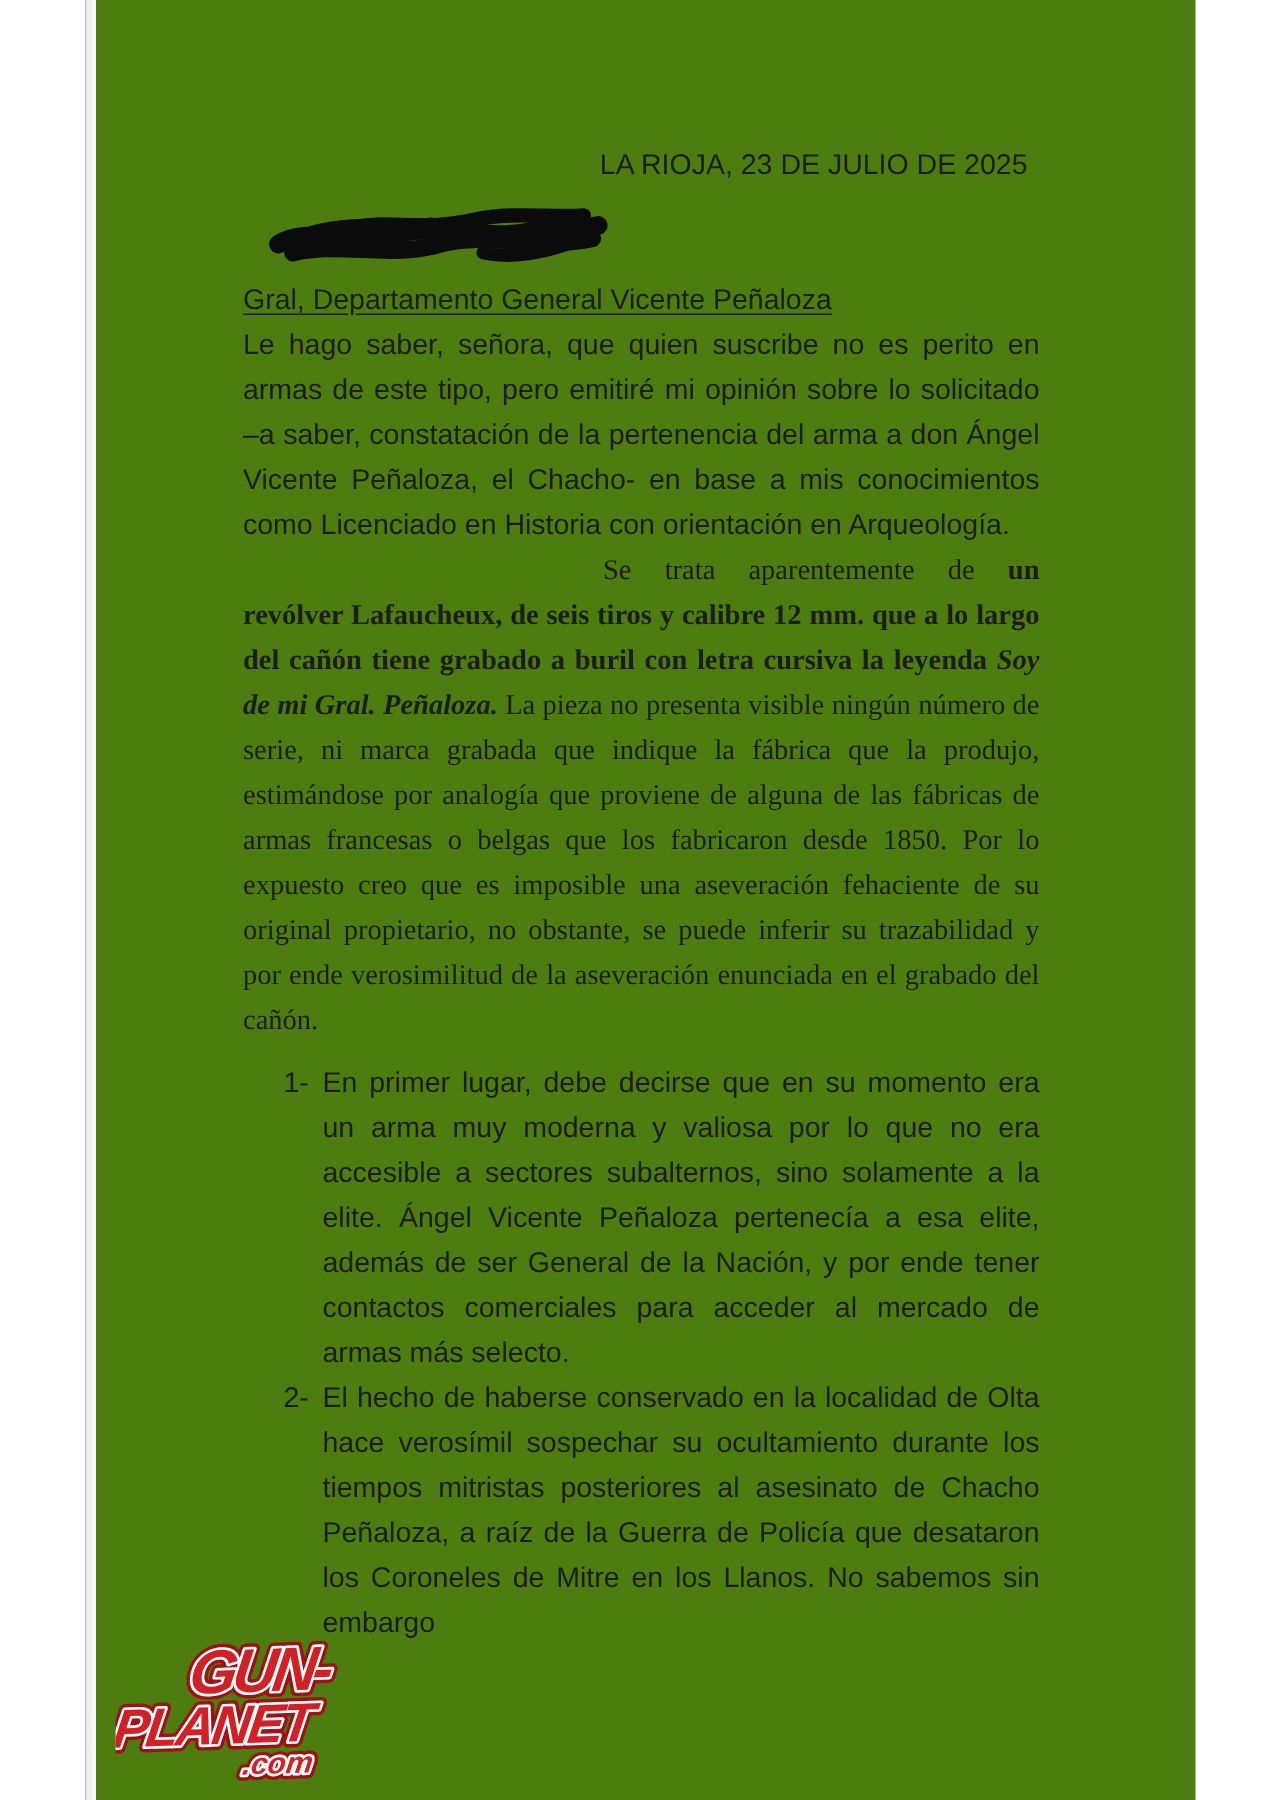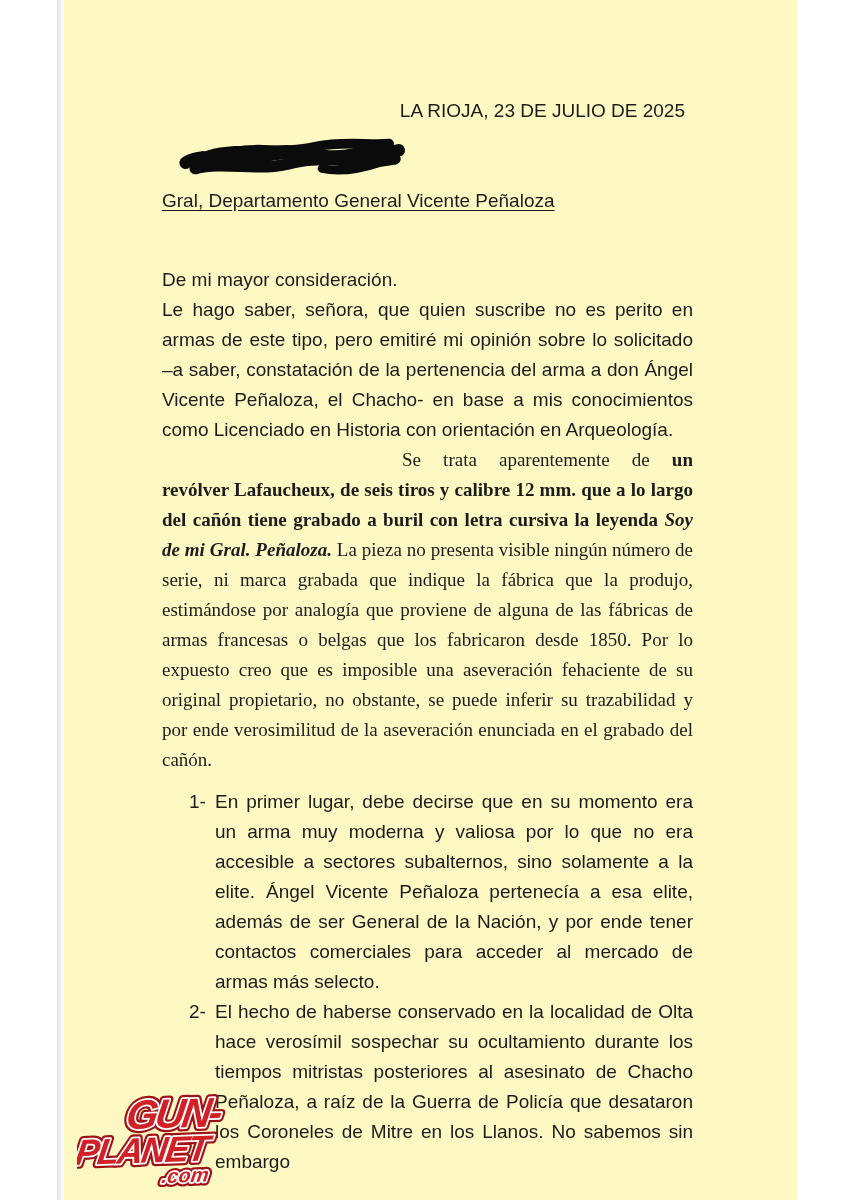--- a/index.html
+++ b/index.html
@@ -1,20 +1,20 @@
 <!DOCTYPE html>
 <html lang="es"><head>
 <meta charset="utf-8">
 <style>
   html,body{margin:0;padding:0;background:#ffffff;}
   .page{
     position:relative;
     width:740px;height:1200px;
     margin:0 auto;
-    background:#fef9c3;
+    background:#4d7c0f;
     overflow:hidden;
     font-family:"Liberation Sans", sans-serif;
     color:#1c1c1c;
     font-size:19px;
     line-height:30px;
   }
   .page::before{
     content:"";
     position:absolute;left:0;top:0;bottom:0;width:7px;
     background:linear-gradient(90deg,#e6e6e9,#fdfdfd);
@@ -92,21 +92,20 @@
           <path d="M30 22 C 64 12, 104 22, 142 13 C 170 7, 198 12, 218 10" stroke-width="10"></path>
           <path d="M4 28 L 24 21" stroke-width="6"></path>
           <path d="M148 36 C 170 41, 192 35, 207 30" stroke-width="9"></path>
           <path d="M58 18 C 80 13, 96 18, 112 16" stroke-width="9"></path>
         </g>
       </svg>
     </div>
 
     <div class="addressee">Gral, Departamento General Vicente Peñaloza</div>
 
-    <div class="salutation">De mi mayor consideración.</div>
 
 
     <p class="body-par mt-b">Le hago saber, señora, que quien suscribe no es perito en armas de este tipo, pero emitiré mi opinión sobre lo solicitado –a saber, constatación de la pertenencia del arma a don Ángel Vicente Peñaloza, el Chacho- en base a mis conocimientos como Licenciado en Historia con orientación en Arqueología.</p>
 
     <p class="body-par par-indent mt-c"><span>Se trata aparentemente de </span><span class="bold">un revólver Lafaucheux, de seis tiros y calibre 12 mm. que a lo largo del cañón tiene grabado a buril con letra cursiva la leyenda </span><span class="bold-italic">Soy de mi Gral. Peñaloza.</span><span> La pieza no presenta visible ningún número de serie, ni marca grabada que indique la fábrica que la produjo, estimándose por analogía que proviene de alguna de las fábricas de armas francesas o belgas que los fabricaron desde 1850. Por lo expuesto creo que es imposible una aseveración fehaciente de su original propietario, no obstante, se puede inferir su trazabilidad y por ende verosimilitud de la aseveración enunciada en el grabado del cañón.</span></p>
 
     <ol class="points">
       <li>
         <span class="marker">1-</span><span>En primer lugar, debe decirse que en su momento era un arma muy moderna y valiosa por lo que no era accesible a sectores subalternos, sino solamente a la elite. Ángel Vicente Peñaloza pertenecía a esa elite, además de ser General de la Nación, y por ende tener contactos comerciales para acceder al mercado de armas más selecto.</span>
       </li>

